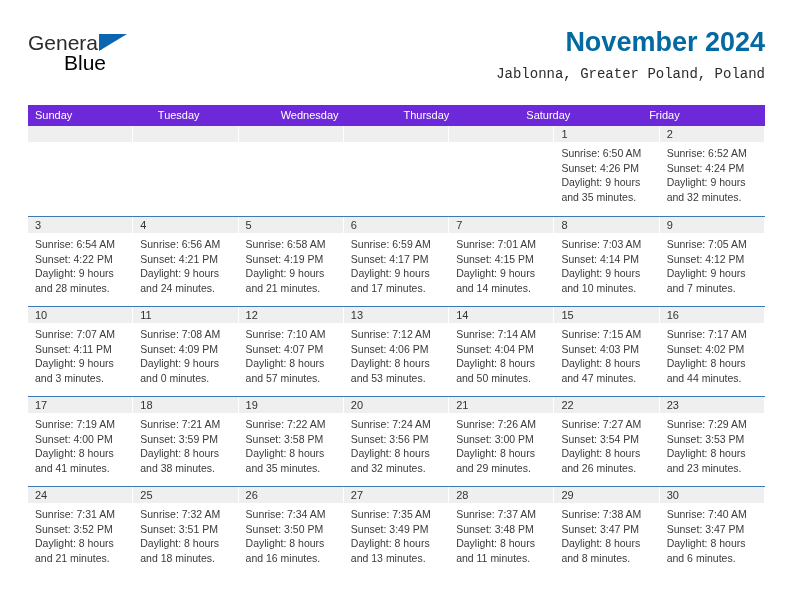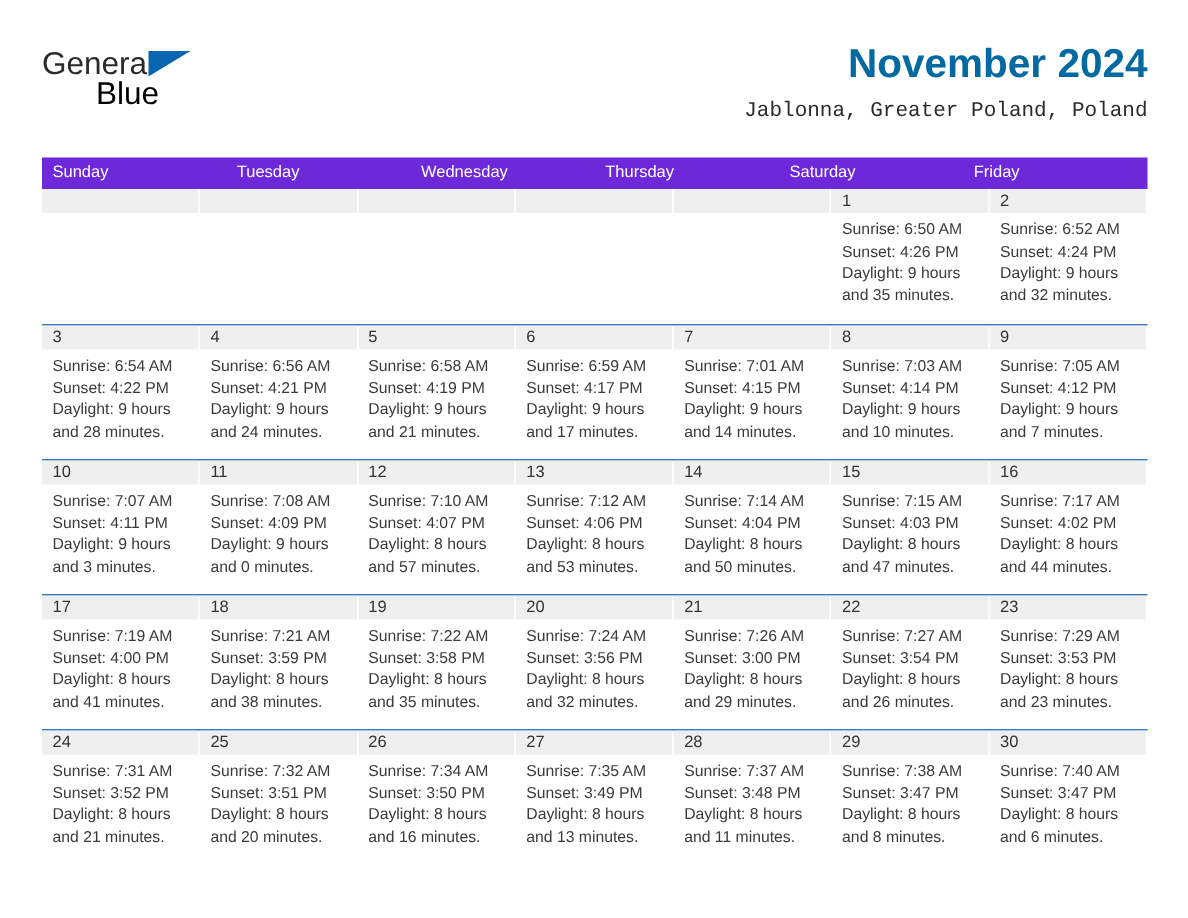--- a/index.html
+++ b/index.html
@@ -475,21 +475,21 @@
             </div>
           </div>
           <div class="cell">
             <div class="datebar">
               <div class="daynum">25</div>
             </div>
             <div class="info">
               <div>Sunrise: 7:32 AM</div>
               <div>Sunset: 3:51 PM</div>
               <div>Daylight: 8 hours</div>
-              <div>and 20 minutes.</div>
+              <div>and 18 minutes.</div>
             </div>
           </div>
           <div class="cell">
             <div class="datebar">
               <div class="daynum">26</div>
             </div>
             <div class="info">
               <div>Sunrise: 7:34 AM</div>
               <div>Sunset: 3:50 PM</div>
               <div>Daylight: 8 hours</div>

